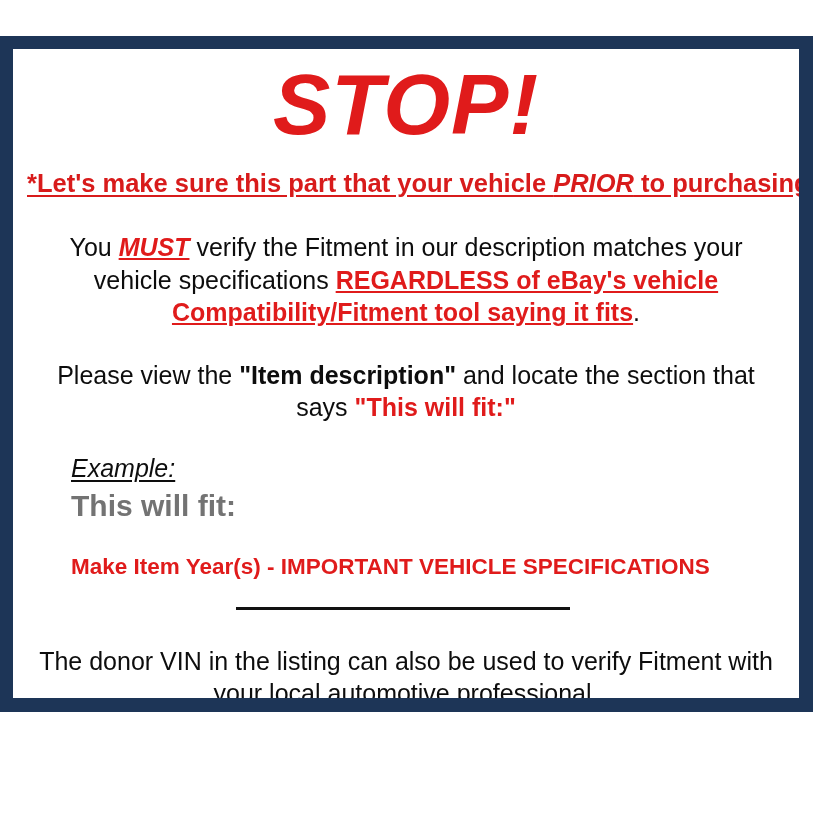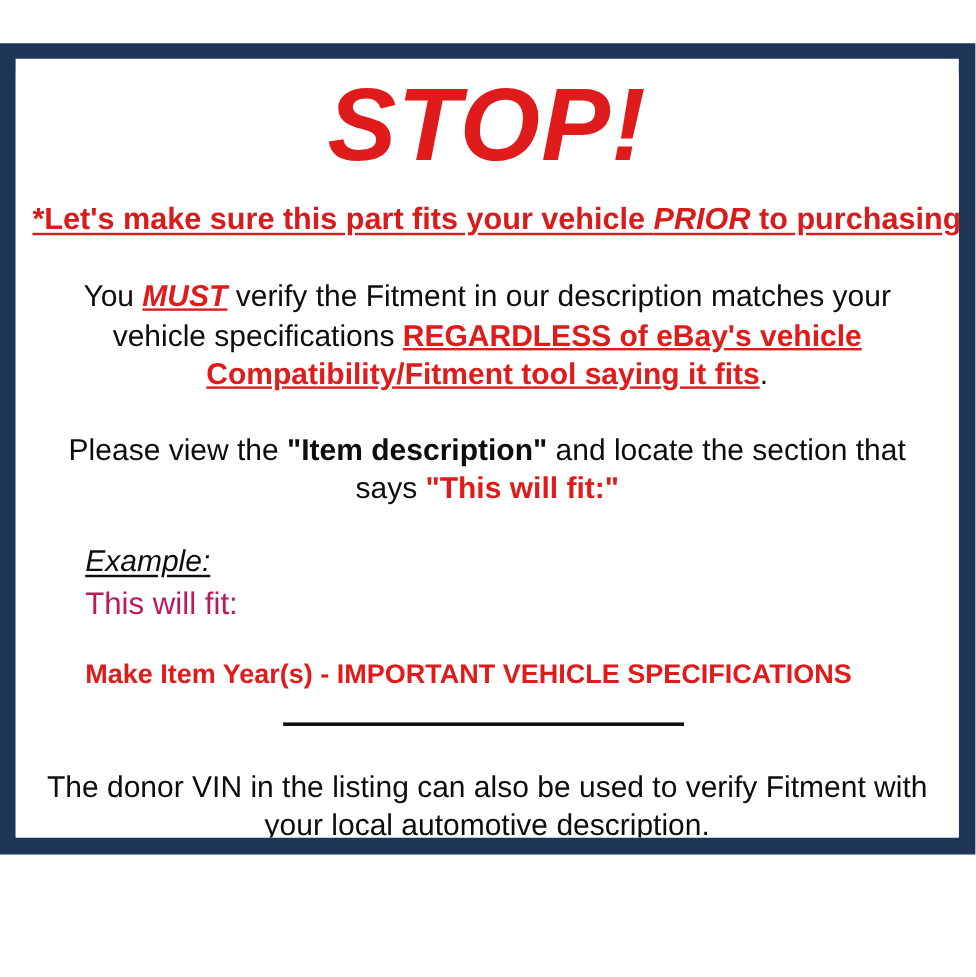--- a/index.html
+++ b/index.html
@@ -108,23 +108,23 @@
   .example-label {
     color: #0d0d0d;
     font-size: 25px;
     font-style: italic;
     text-decoration: underline;
     text-underline-offset: 3px;
     line-height: 1.15;
     display: inline-block;
   }
   .example-fit {
-    color: #be185d;
-    font-weight: normal;
-    font-size: 26px;
+    color: #737373;
+    font-weight: bold;
+    font-size: 30px;
     line-height: 1.2;
     margin-top: 5px;
   }
   .example-spec {
     color: #e01b1b;
     font-weight: bold;
     font-size: 22.5px;
     line-height: 1.2;
     margin-top: 29px;
     letter-spacing: 0px;
@@ -158,21 +158,21 @@
 </style>
 </head>
 <body>
 
 <div id="notice-card">
   <div id="notice-inner">
 
     <div class="headline">STOP!</div>
 
     <div class="subtitle">
-      <span>*Let's make sure this part fits your vehicle </span><span class="ital">PRIOR</span><span> to purchasing*</span>
+      <span>*Let's make sure this part that your vehicle </span><span class="ital">PRIOR</span><span> to purchasing*</span>
     </div>
 
     <p class="para p1">
       <span>You </span><span class="must">MUST</span><span> verify the Fitment in our description matches your vehicle specifications </span><span class="redbold-ul">REGARDLESS of eBay's vehicle Compatibility/Fitment tool saying it fits</span><span>.</span>
     </p>
 
     <p class="para p2">
       <span>Please view the </span><span class="blackbold">"Item description"</span><span> and locate the section that says </span><span class="redbold">"This will fit:"</span>
     </p>
 
@@ -182,18 +182,18 @@
       </div>
       <div class="example-fit">This will fit:</div>
       <div class="example-spec">Make Item Year(s) - IMPORTANT VEHICLE SPECIFICATIONS</div>
     </div>
 
     <div class="divider-wrap">
       <div class="divider"></div>
     </div>
 
 
-    <p class="para p5">The donor VIN in the listing can also be used to verify Fitment with your local automotive description.</p>
+    <p class="para p5">The donor VIN in the listing can also be used to verify Fitment with your local automotive professional.</p>
 
     <div class="closing">Thank you for confirming Fitment!</div>
 
   </div>
 </div>
 
 </body></html>

